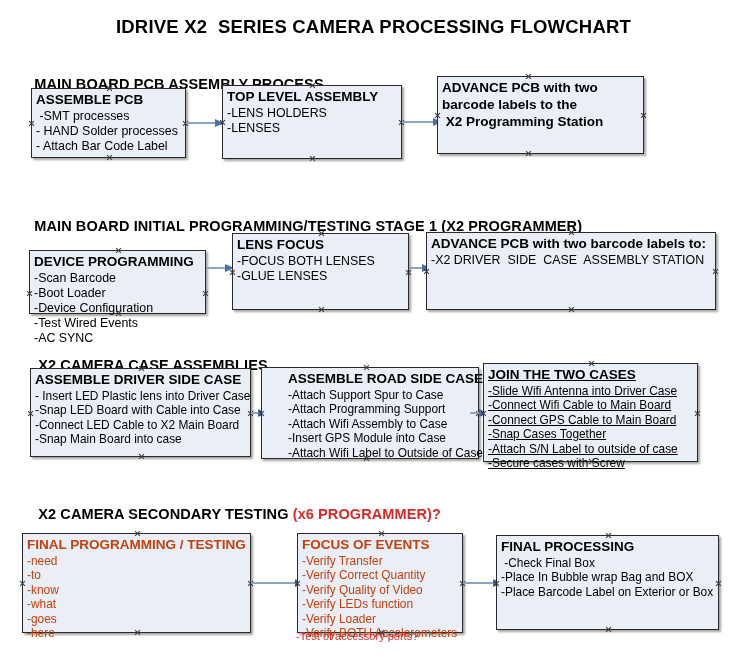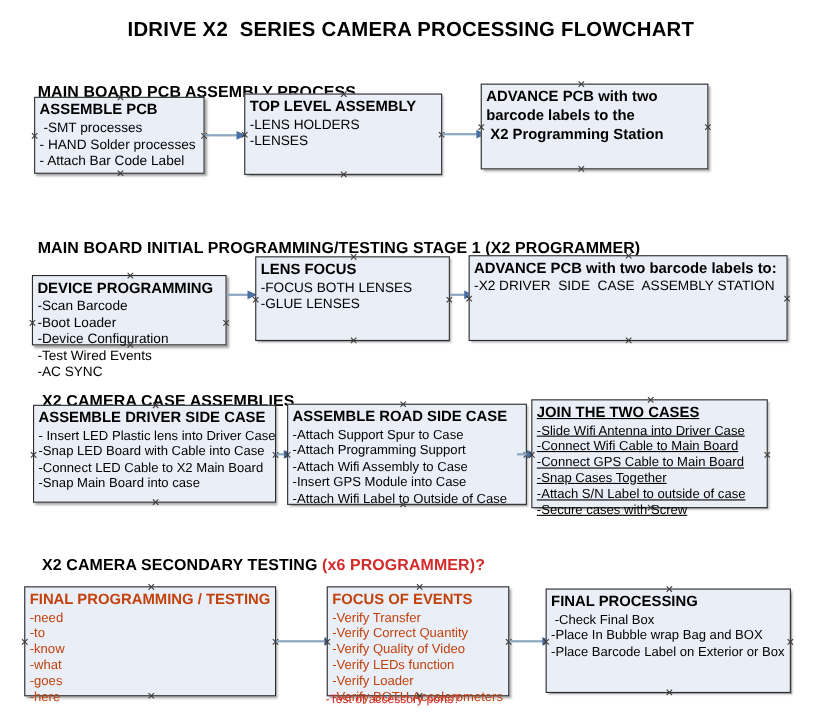--- a/index.html
+++ b/index.html
@@ -227,21 +227,21 @@
     <div class="box-line">-Snap Main Board into case</div>
   </div>
   <span class="handle" style="left:107px; top:-4px;"></span>
   <span class="handle" style="left:107px; bottom:-4px;"></span>
   <span class="handle" style="left:-4px; top:41px;"></span>
   <span class="handle" style="right:-4px; top:41px;"></span>
 </div>
 
 <div class="arrow" style="left:251px; top:412px; width:8px;"></div>
 
-<div class="box narrow-lines" style="left:261px; top:367px; width:218px; height:92px;">
+<div class="box narrow-lines" style="left:261px; top:367px; width:218px; height:92px;padding-left:22px;">
   <div class="box-inner">
     <div class="box-title">ASSEMBLE ROAD SIDE CASE</div>
     <div class="box-line">-Attach Support Spur to Case</div>
     <div class="box-line">-Attach Programming Support</div>
     <div class="box-line">-Attach Wifi Assembly to Case</div>
     <div class="box-line">-Insert GPS Module into Case</div>
     <div class="box-line">-Attach Wifi Label to Outside of Case</div>
   </div>
   <span class="handle" style="left:101px; top:-4px;"></span>
   <span class="handle" style="left:101px; bottom:-4px;"></span>

